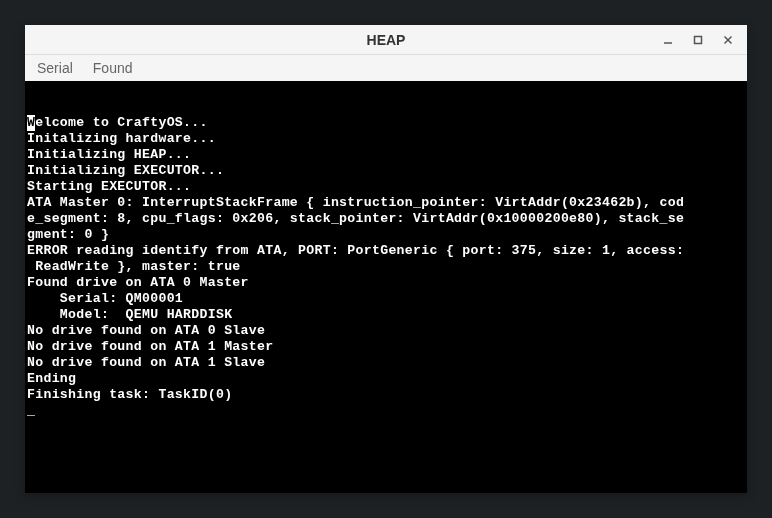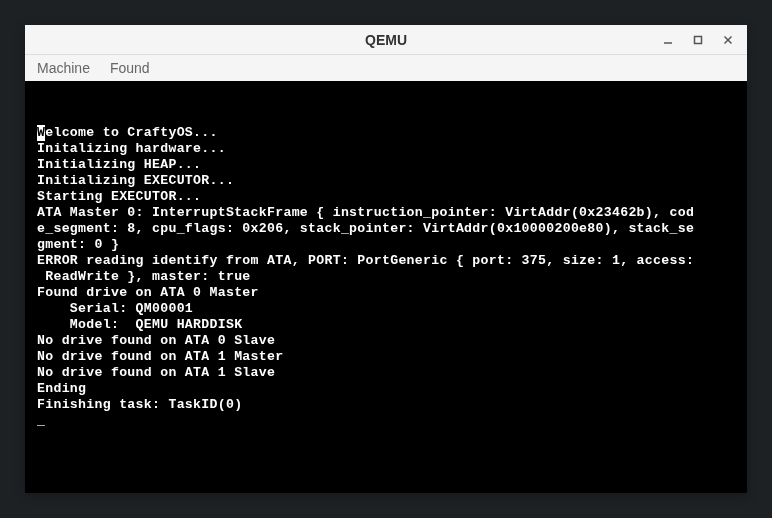--- a/index.html
+++ b/index.html
@@ -69,60 +69,60 @@
       cursor: pointer;
       padding: 2px 4px;
     }
     .terminal {
       flex: 1;
       background: #000;
       color: #fff;
       font-family: "Courier New", monospace;
       font-size: 13.2px;
       line-height: 16px;
-      padding: 12px;
+      padding: 2px;
       overflow: hidden;
       white-space: pre;
       font-weight: bold;
       letter-spacing: 0.3px;
     }
     .terminal-line {
       white-space: pre;
     }
     .first-char-cursor {
       background: #fff;
       color: #000;
       display: inline-block;
     }
   </style>
 </head>
 <body>
 
 <div class="window">
   <div class="titlebar">
-    <span class="title">QEMU</span>
+    <span class="title">HEAP</span>
     <div class="window-controls">
       <div class="win-btn">
         <svg width="10" height="10" viewBox="0 0 10 10">
             <line x1="1" y1="8" x2="9" y2="8" stroke="#555" stroke-width="1.5"></line>
           </svg>
       </div>
       <div class="win-btn">
         <svg width="10" height="10" viewBox="0 0 10 10">
             <rect x="1.5" y="1.5" width="7" height="7" fill="none" stroke="#555" stroke-width="1.5"></rect>
           </svg>
       </div>
       <div class="win-btn">
         <svg width="10" height="10" viewBox="0 0 10 10">
             <line x1="1.5" y1="1.5" x2="8.5" y2="8.5" stroke="#555" stroke-width="1.5"></line>
             <line x1="8.5" y1="1.5" x2="1.5" y2="8.5" stroke="#555" stroke-width="1.5"></line>
           </svg>
       </div>
     </div>
   </div>
   <div class="menubar">
-    <span class="menu-item">Machine</span>
+    <span class="menu-item">Serial</span>
     <span class="menu-item">Found</span>
   </div>
   <div class="terminal">
     <div id="terminal-content"><div class="terminal-line"><span class="first-char-cursor">W</span>elcome to CraftyOS...</div><div class="terminal-line">Initalizing hardware...</div><div class="terminal-line">Initializing HEAP...</div><div class="terminal-line">Initializing EXECUTOR...</div><div class="terminal-line">Starting EXECUTOR...</div><div class="terminal-line">ATA Master 0: InterruptStackFrame { instruction_pointer: VirtAddr(0x23462b), cod</div><div class="terminal-line">e_segment: 8, cpu_flags: 0x206, stack_pointer: VirtAddr(0x10000200e80), stack_se</div><div class="terminal-line">gment: 0 }</div><div class="terminal-line">ERROR reading identify from ATA, PORT: PortGeneric { port: 375, size: 1, access:</div><div class="terminal-line"> ReadWrite }, master: true</div><div class="terminal-line">Found drive on ATA 0 Master</div><div class="terminal-line">    Serial: QM00001</div><div class="terminal-line">    Model:  QEMU HARDDISK</div><div class="terminal-line">No drive found on ATA 0 Slave</div><div class="terminal-line">No drive found on ATA 1 Master</div><div class="terminal-line">No drive found on ATA 1 Slave</div><div class="terminal-line">Ending</div><div class="terminal-line">Finishing task: TaskID(0)</div><div class="terminal-line">_</div></div>
   </div>
 </div>
 
 </body></html>

